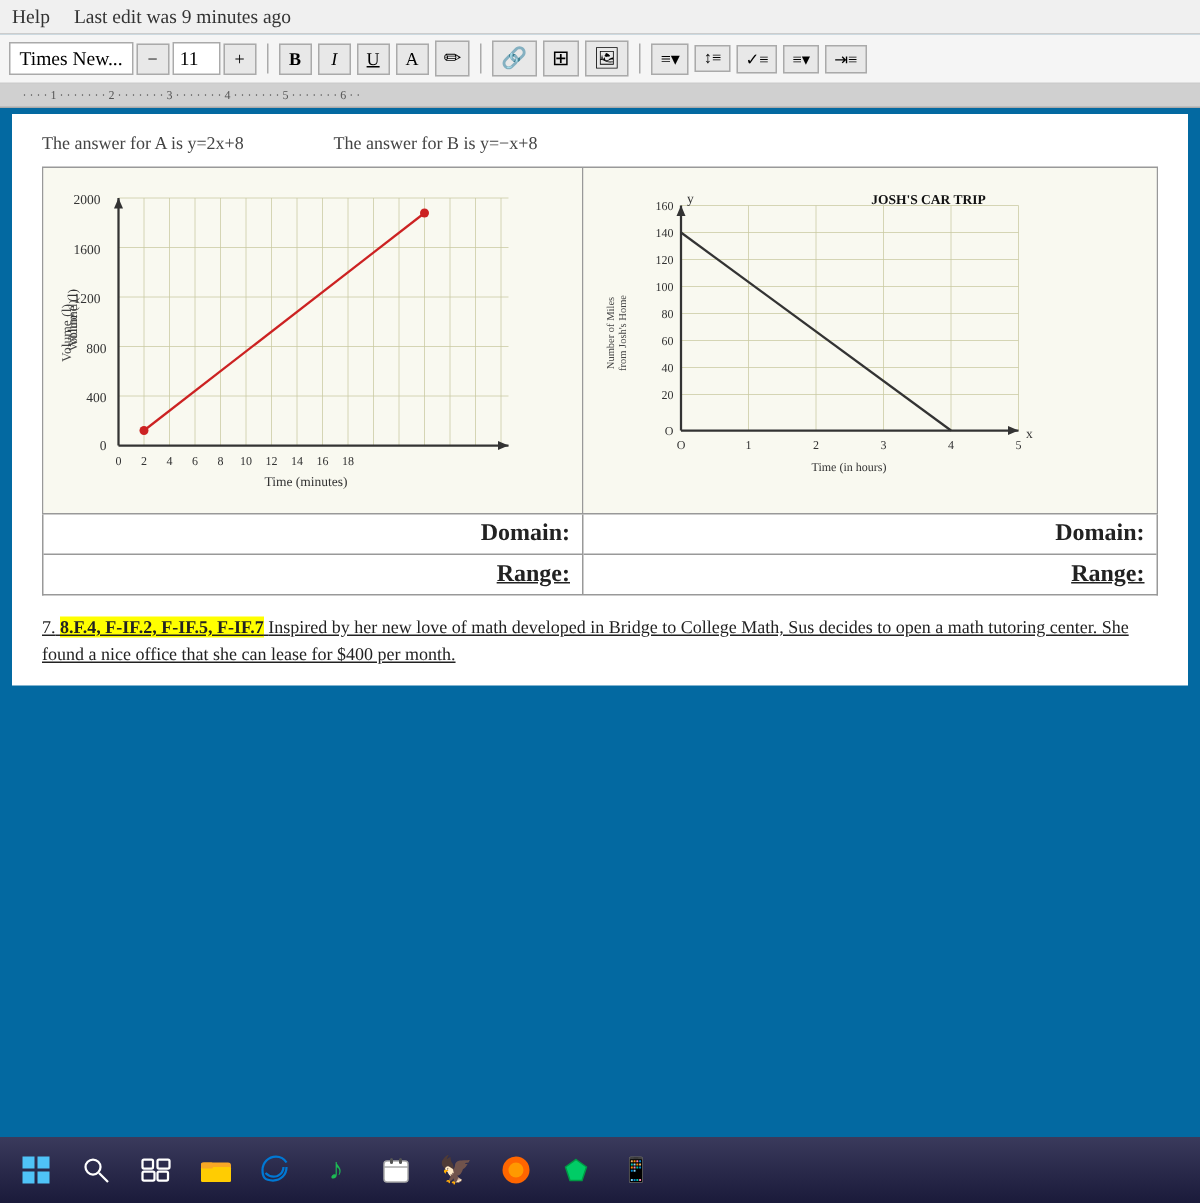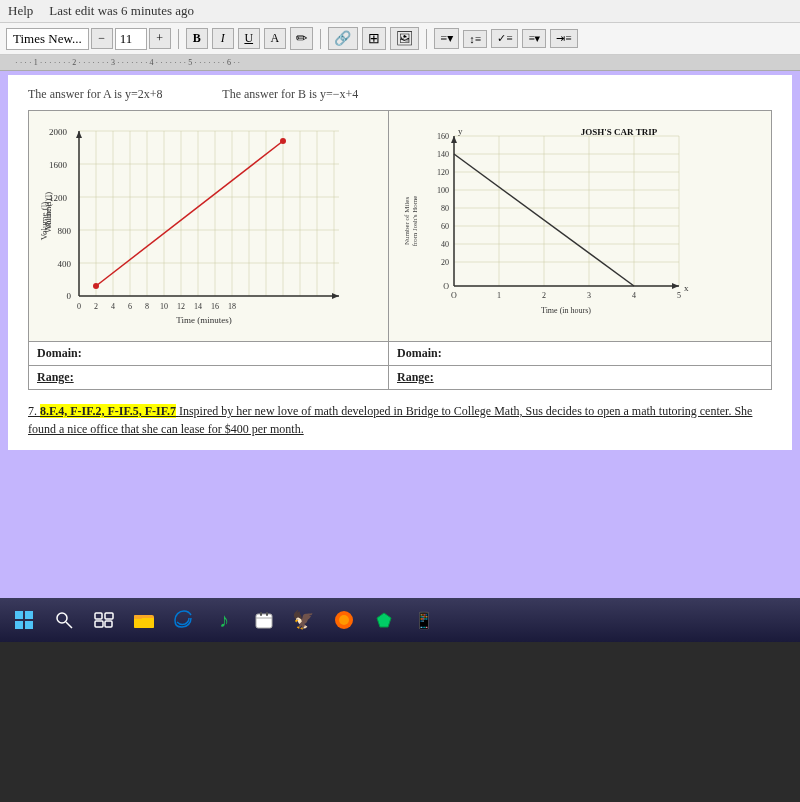--- a/index.html
+++ b/index.html
@@ -7,23 +7,23 @@
       width: 800px;
       height: 802px;
       background: #2b2b2b;
       font-family: 'Times New Roman', serif;
       overflow: hidden;
       position: relative;
     }
 
     
     .doc-area {
-      background: #c4b5fd;
+      background: #0369a1;
       width: 800px;
-      height: 642px;
+      height: 802px;
       position: relative;
     }
 
     
     .help-bar {
       background: #f0f0f0;
       padding: 3px 8px;
       display: flex;
       align-items: center;
       gap: 16px;
@@ -147,22 +147,23 @@
       border-right: 1px solid #999;
     }
 
     .dr-right {
       flex: 1;
     }
 
     .dr-row {
       padding: 4px 8px;
       border-bottom: 1px solid #999;
-      font-size: 12px;
+      font-size: 16px;
       font-weight: bold;
+      text-align: right;
     }
 
     .dr-row:last-child {
       border-bottom: none;
       text-decoration: underline;
     }
 
     
     .graph-svg {
       display: block;
@@ -218,21 +219,21 @@
       white-space: nowrap;
     }
   </style>
 </head>
 <body>
 
 <div class="doc-area">
 
   <div class="help-bar">
     <span>Help</span>
-    <span>Last edit was 6 minutes ago</span>
+    <span>Last edit was 9 minutes ago</span>
   </div>
 
   <div class="toolbar">
     <div class="toolbar-font">
       <div class="font-name">Times New...</div>
       <span class="tb-btn">−</span>
       <div class="font-size">11</div>
       <span class="tb-btn">+</span>
     </div>
     <div class="tb-separator"></div>
@@ -255,21 +256,21 @@
 
   <div class="ruler-container">
     <span>· · · · 1 · · · · · · · 2 · · · · · · · 3 · · · · · · · 4 · · · · · · · 5 · · · · · · · 6 · ·</span>
   </div>
 
   <div class="doc-content">
 
     <div class="prev-answer">
       <span>The answer for A is y=2x+8</span>
       &nbsp;&nbsp;&nbsp;&nbsp;&nbsp;&nbsp;&nbsp;&nbsp;&nbsp;&nbsp;&nbsp;&nbsp;&nbsp;&nbsp;&nbsp;&nbsp;&nbsp;&nbsp;
-      <span>The answer for B is y=−x+4</span>
+      <span>The answer for B is y=−x+8</span>
     </div>
 
 
     <div class="graphs-container">
 
       <div class="graph-left">
         <svg class="graph-svg" width="320" height="210" viewBox="0 0 320 210">
 
           <g stroke="#c8c8a0" stroke-width="0.5">
 

